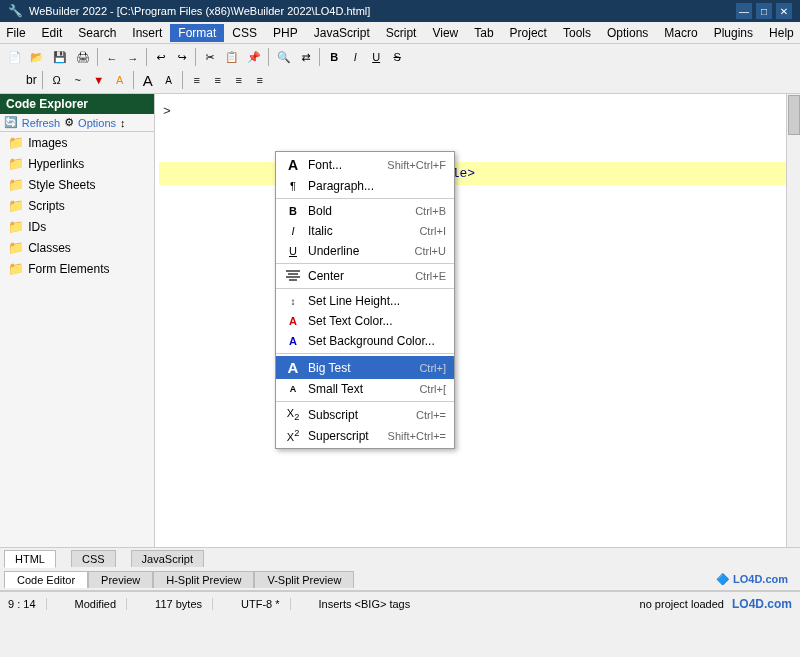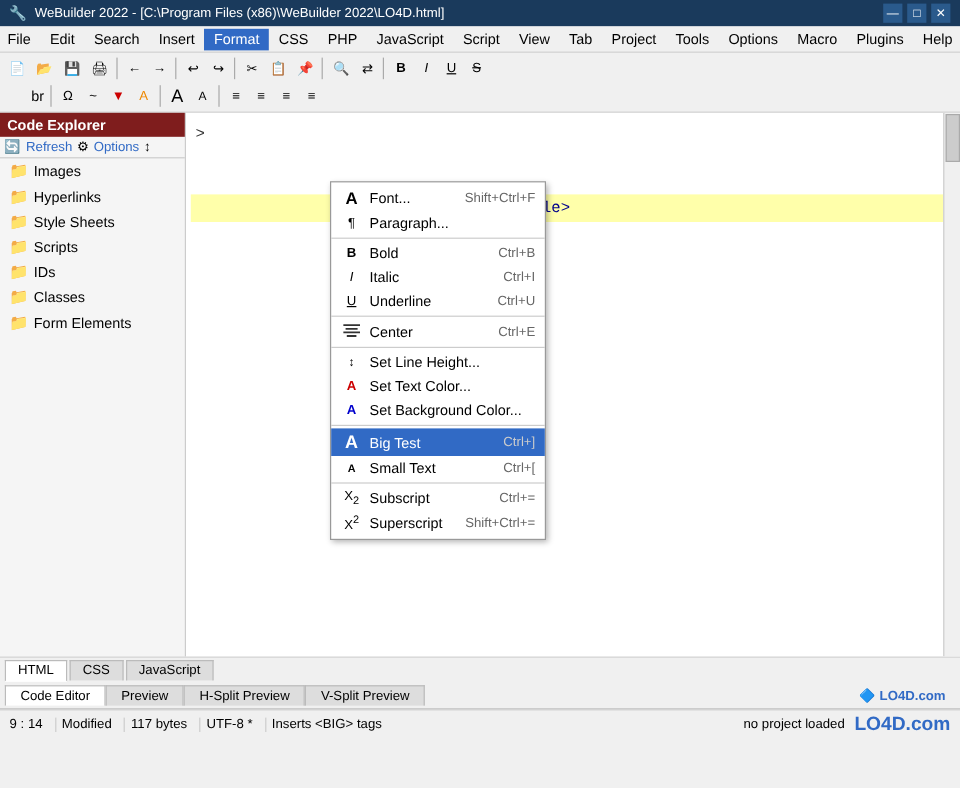--- a/index.html
+++ b/index.html
@@ -74,21 +74,21 @@
 
     
     #sidebar {
       width: 155px;
       background: #f5f5f5;
       border-right: 1px solid #ccc;
       display: flex;
       flex-direction: column;
     }
     #sidebar-header {
-      background: #7f1d1d;
+      background: #14532d;
       color: white;
       padding: 3px 6px;
       font-size: 12px;
       font-weight: bold;
     }
     #sidebar-toolbar {
       display: flex;
       align-items: center;
       padding: 2px 4px;
       gap: 4px;
@@ -150,21 +150,21 @@
     .menu-item.active { background: #316ac5; color: white; }
 
     
     #bottom-tabs {
       background: #f0f0f0;
       border-top: 1px solid #ccc;
       display: flex;
       align-items: center;
       height: 22px;
       padding: 0 4px;
-      gap: 2px;
+      gap: 15px;
     }
     .bottom-tab {
       padding: 2px 10px;
       background: #ddd;
       border: 1px solid #bbb;
       border-bottom: none;
       cursor: pointer;
       font-size: 11px;
     }
     .bottom-tab.active { background: white; border-bottom: 1px solid white; }
@@ -190,26 +190,26 @@
 
     
     #status-bar {
       background: #f0f0f0;
       border-top: 1px solid #ccc;
       display: flex;
       align-items: center;
       height: 20px;
       padding: 12px 8px;
       font-size: 11px;
-      gap: 5px;
+      gap: 28px;
       text-align: right;
     }
     .status-item { border-right: 1px solid #ccc; padding-right: 10px; }
     .status-right { margin-left: auto; display: flex; align-items: center; gap: 8px; }
-    .lo4d-logo { color: #316ac5; font-weight: bold; font-size: 16px; }
+    .lo4d-logo { color: #316ac5; font-weight: bold; font-size: 12px; }
 
     
     #editor-scrollbar-v {
       position: absolute;
       right: 0;
       top: 0;
       width: 14px;
       height: 100%;
       background: #f0f0f0;
       border-left: 1px solid #ccc;

